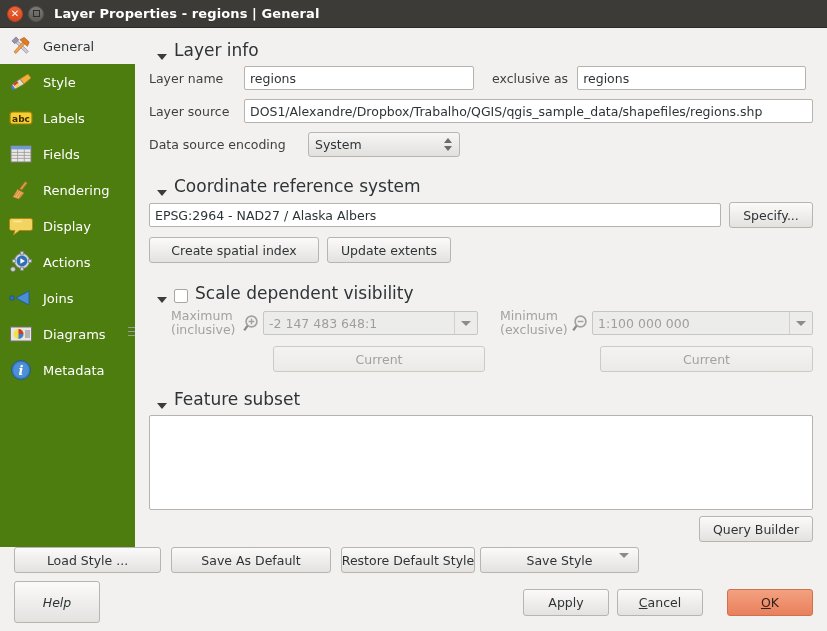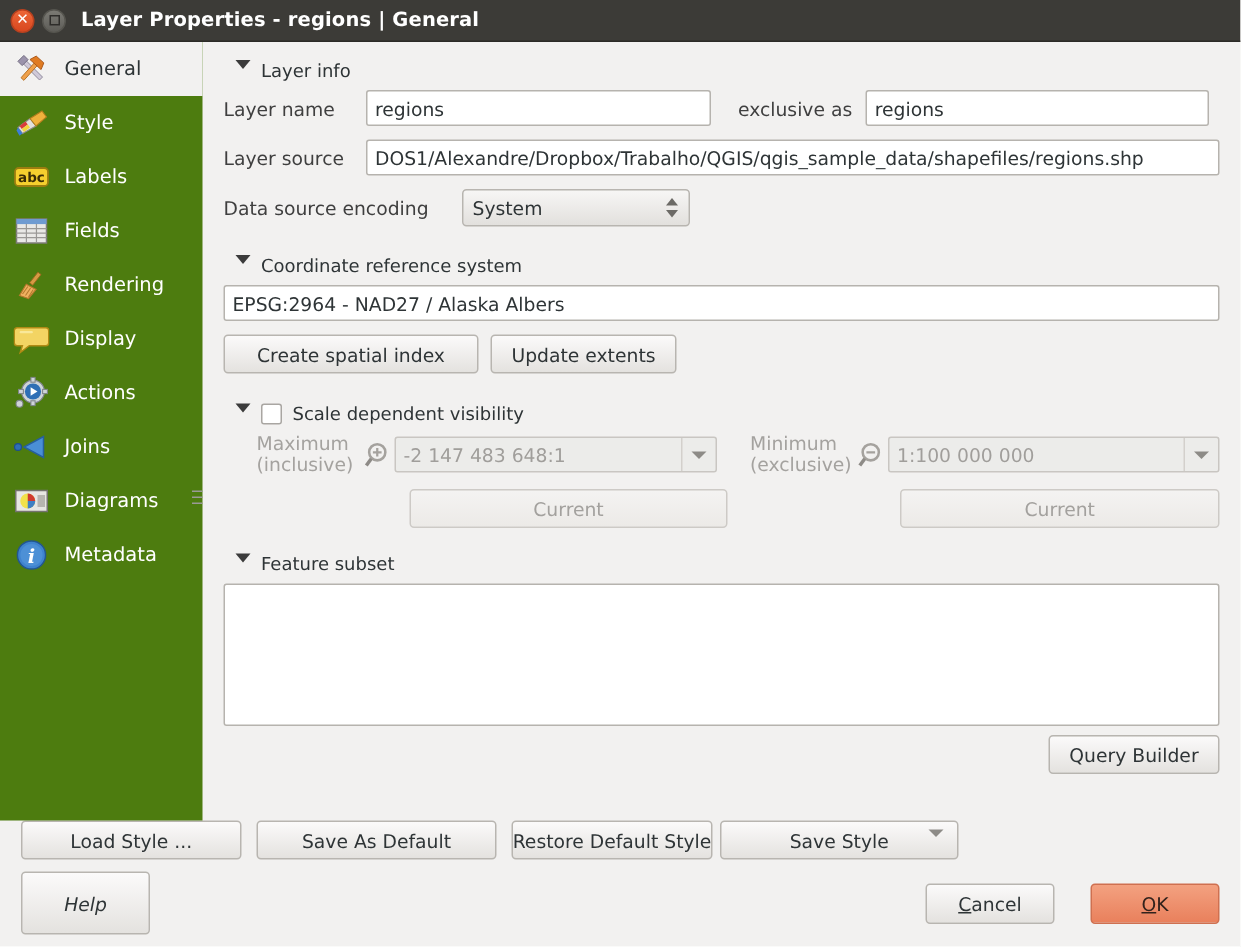--- a/index.html
+++ b/index.html
@@ -100,22 +100,22 @@
   .main {
     flex: 1 1 auto;
     background: #f2f1f0;
     padding: 8px 14px 0 14px;
     box-sizing: border-box;
     display: flex; flex-direction: column;
     min-width: 0;
   }
 
   .section-head {
-    display: flex; align-items: flex-start; gap: 7px;
-    font-size: 12px;
+    display: flex; align-items: flex-end; gap: 7px;
+    font-size: 17px;
     color: #2e3436;
     margin: 4px 0 6px 8px;
   }
   .tri {
     width: 0; height: 0;
     border-left: 5px solid transparent;
     border-right: 5px solid transparent;
     border-top: 6px solid #3b3b3b;
   }
 
@@ -408,20 +408,21 @@
         </div>
       </div>
 
       <div class="section-head" style="margin-top:10px;">
         <span class="tri"></span>
         <span>Coordinate reference system</span>
       </div>
 
       <div class="row">
         <input type="text" style="flex: 1 1 auto; min-width: 0px;" value="EPSG:2964 - NAD27 / Alaska Albers">
+        <div class="btn" style="width:84px;margin-left:8px;">Specify...</div>
       </div>
 
       <div class="row">
         <div class="btn" style="width:170px;">Create spatial index</div>
         <div class="btn" style="width:124px;margin-left:8px;">Update extents</div>
       </div>
 
       <div class="section-head" style="margin-top:11px;">
         <span class="tri"></span>
         <span class="cb"></span>
@@ -497,20 +498,21 @@
         <span>Save Style</span>
         <span style="position:absolute;right:9px;top:10px;">
           <span class="dropdown-arrow"></span>
         </span>
       </div>
     </div>
 
     <div class="btnrow">
       <div class="btn" style="width:86px;height:42px;font-style:italic;">Help</div>
       <div style="flex:1 1 auto;"></div>
+      <div class="btn" style="width:86px;height:27px;">Apply</div>
       <div class="btn" style="width:86px;height:27px;margin-left:8px;">
         <span><u>C</u><span>ancel</span></span>
       </div>
       <div class="btn ok" style="width:86px;height:27px;margin-left:24px;">
         <span><u>O</u><span>K</span></span>
       </div>
     </div>
   </div>
 
 </div>

